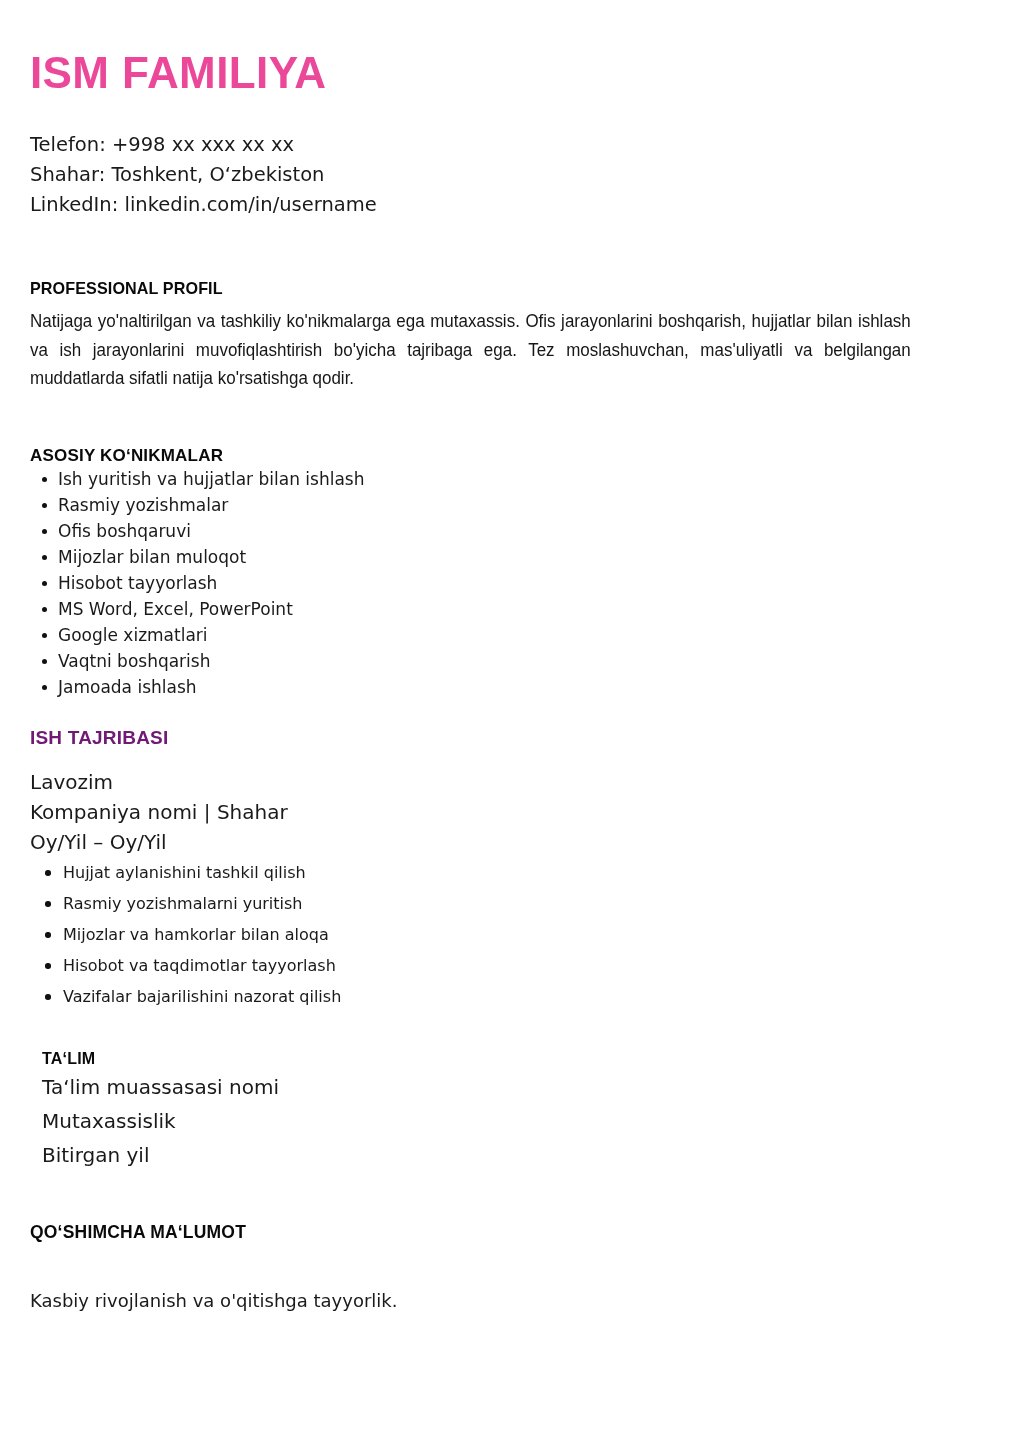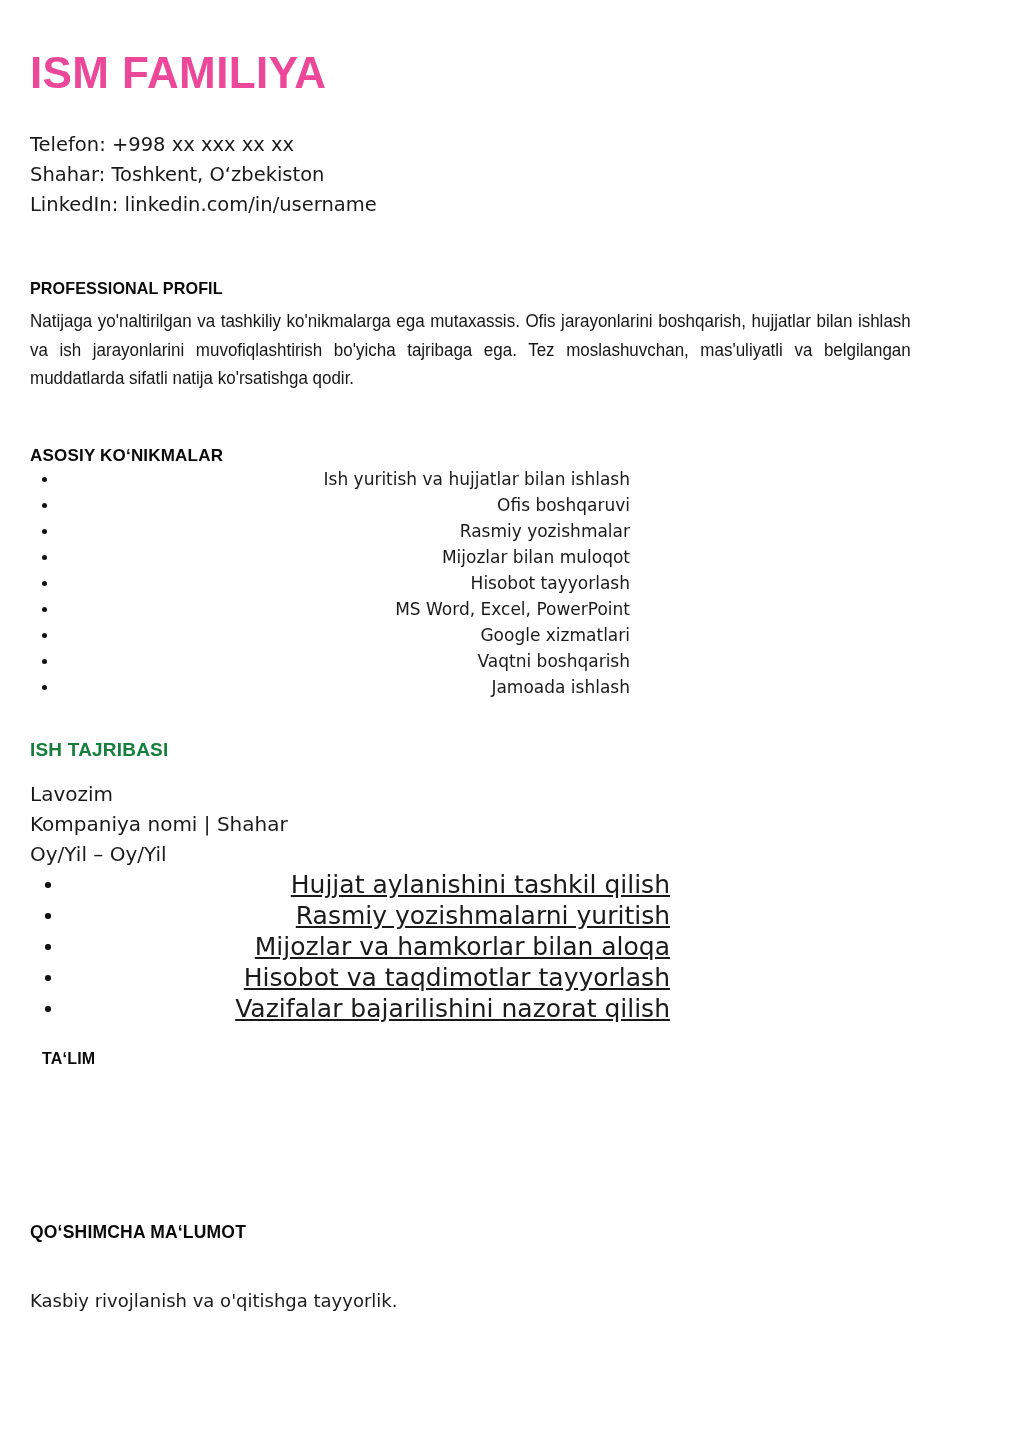--- a/index.html
+++ b/index.html
@@ -91,21 +91,20 @@
   }
   ul.bullets {
     list-style: none;
     margin: 0;
     padding: 0;
   }
   ul.bullets li {
     position: relative;
     font-family: "DejaVu Sans", sans-serif;
     color: #1a1a1a;
-    text-align: right;
   }
   ul.bullets li::before {
     content: "";
     position: absolute;
     border-radius: 50%;
     background: #111111;
   }
   .skills-list { margin-top: 6px; }
   .skills-list li {
     font-size: 17px;
@@ -124,36 +123,34 @@
     position: absolute;
     left: 30px;
     top: 727px;
     width: 640px;
   }
   .exp-heading {
     font-family: "Liberation Sans", sans-serif;
     font-weight: bold;
     font-size: 19px;
     letter-spacing: 0.2px;
-    color: #15803d;
-    margin-top: 12px;
+    color: #701a75;
   }
   .exp-meta {
     font-family: "DejaVu Sans", sans-serif;
     font-size: 20px;
     line-height: 30px;
     color: #1a1a1a;
     margin-top: 18px;
   }
   .exp-list { margin-top: 3px; }
   .exp-list li {
-    font-size: 25px;
+    font-size: 16px;
     line-height: 31px;
     padding-left: 33px;
-    text-decoration: underline;
   }
   .exp-list li::before {
     left: 15px;
     top: 13px;
     width: 5.5px;
     height: 5.5px;
   }
 
   
   .edu-wrap {
@@ -222,22 +219,22 @@
 
   <div class="profile-wrap">
     <div class="profile-heading">PROFESSIONAL PROFIL</div>
     <div class="profile-text">Natijaga yo'naltirilgan va tashkiliy ko'nikmalarga ega mutaxassis. Ofis jarayonlarini boshqarish, hujjatlar bilan ishlash va ish jarayonlarini muvofiqlashtirish bo'yicha tajribaga ega. Tez moslashuvchan, mas'uliyatli va belgilangan muddatlarda sifatli natija ko'rsatishga qodir.</div>
   </div>
 
   <div class="skills-wrap">
     <div class="section-heading">ASOSIY KO‘NIKMALAR</div>
     <ul class="bullets skills-list">
       <li>Ish yuritish va hujjatlar bilan ishlash</li>
+      <li>Rasmiy yozishmalar</li>
       <li>Ofis boshqaruvi</li>
-      <li>Rasmiy yozishmalar</li>
       <li>Mijozlar bilan muloqot</li>
       <li>Hisobot tayyorlash</li>
       <li>MS Word, Excel, PowerPoint</li>
       <li>Google xizmatlari</li>
       <li>Vaqtni boshqarish</li>
       <li>Jamoada ishlash</li>
     </ul>
   </div>
 
   <div class="exp-wrap">
@@ -251,20 +248,25 @@
       <li>Hujjat aylanishini tashkil qilish</li>
       <li>Rasmiy yozishmalarni yuritish</li>
       <li>Mijozlar va hamkorlar bilan aloqa</li>
       <li>Hisobot va taqdimotlar tayyorlash</li>
       <li>Vazifalar bajarilishini nazorat qilish</li>
     </ul>
   </div>
 
   <div class="edu-wrap">
     <div class="edu-heading">TA‘LIM</div>
+    <div class="edu-body">
+      <div class="edu-line">Ta‘lim muassasasi nomi</div>
+      <div class="edu-line">Mutaxassislik</div>
+      <div class="edu-line">Bitirgan yil</div>
+    </div>
   </div>
 
   <div class="extra-wrap">
     <div class="extra-heading">QO‘SHIMCHA MA‘LUMOT</div>
     <div class="closing-line">Kasbiy rivojlanish va o'qitishga tayyorlik.</div>
   </div>
 
 </div>
 
 </body></html>

